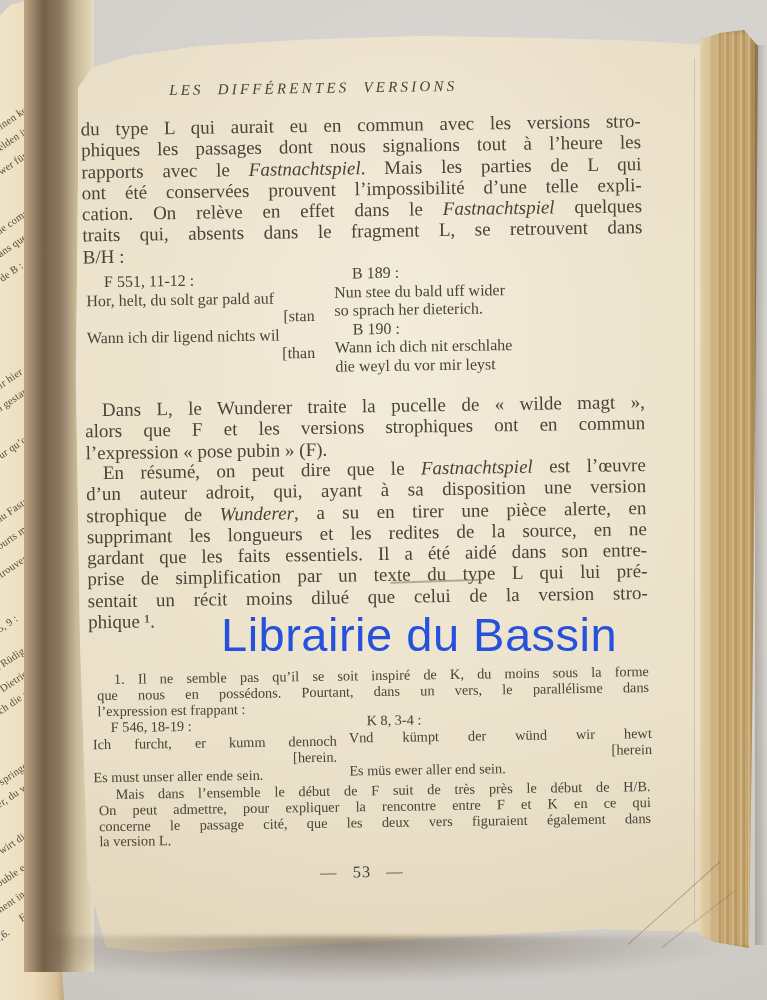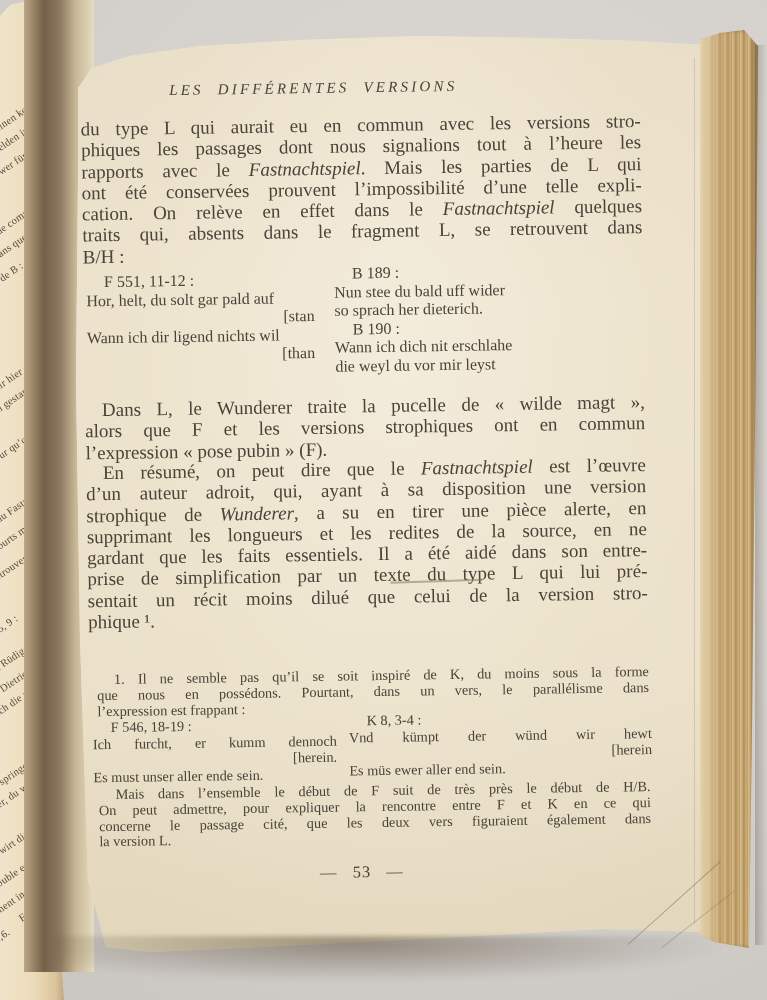--- a/index.html
+++ b/index.html
@@ -176,13 +176,14 @@
       </div>
     <div id="fn2" class="para fn">
         <div class="tl j ind">Mais dans l’ensemble le début de F suit de très près le début de H/B.</div>
         <div class="tl j">On peut admettre, pour expliquer la rencontre entre F et K en ce qui</div>
         <div class="tl j">concerne le passage cité, que les deux vers figuraient également dans</div>
         <div class="tl">la version L.</div>
       </div>
     <div id="pageno">— 53 —</div>
   </div>
 
+  <div id="watermark" style="color: rgb(37, 81, 221);">Librairie du Bassin</div>
 </div>
 
 </body></html>

